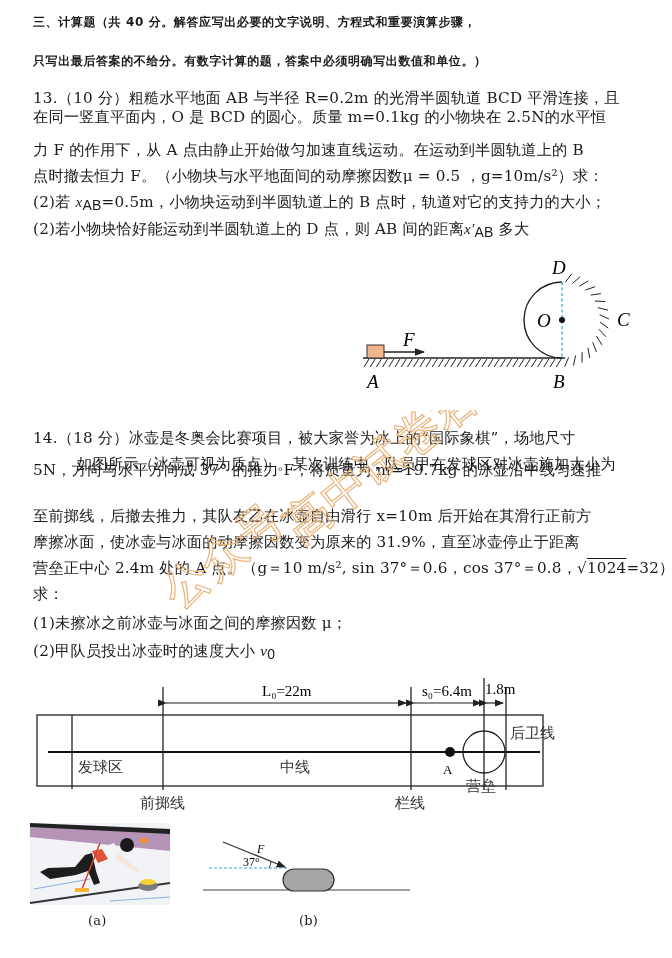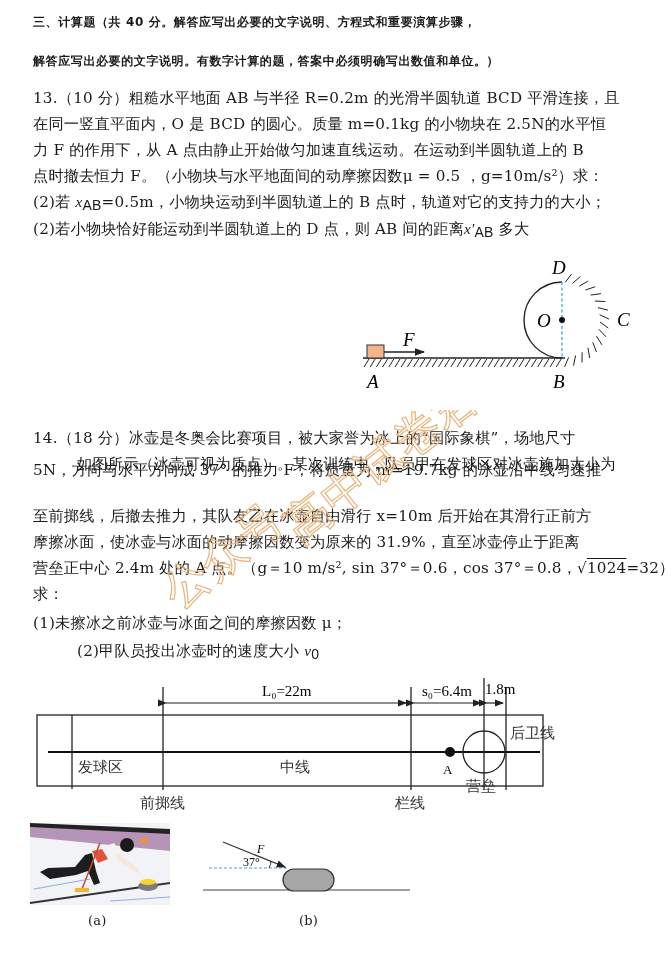--- a/index.html
+++ b/index.html
@@ -11,25 +11,25 @@
   .sub { font-size: 14px; vertical-align: -3px; font-style: normal; font-family: "Liberation Sans", sans-serif; }
   .sqrt { text-decoration: overline; }
   svg text { font-family: "Liberation Serif", "DejaVu Serif", serif; }
   .figure { position: absolute; }
   .watermark { position: absolute; left: 150px; top: 410px; width: 420px; height: 210px; pointer-events: none; }
 </style>
 </head>
 <body>
 
 <div class="line bold" style="top:14px;">三、计算题（共 40 分。解答应写出必要的文字说明、方程式和重要演算步骤，</div>
-<div class="line bold" style="top:53px;">解答应写出必要的文字说明。有数字计算的题，答案中必须明确写出数值和单位。）</div>
+<div class="line bold" style="top:53px;">只写出最后答案的不给分。有数字计算的题，答案中必须明确写出数值和单位。）</div>
 
 <div>
   <div class="line" style="top:88px;">13.（10 分）粗糙水平地面 AB 与半径 R=0.2m 的光滑半圆轨道 BCD 平滑连接，且</div>
-  <div class="line" style="top:114px;">在同一竖直平面内，O 是 BCD 的圆心。质量 m=0.1kg 的小物块在 2.5N的水平恒</div>
+  <div class="line" style="top:107px;">在同一竖直平面内，O 是 BCD 的圆心。质量 m=0.1kg 的小物块在 2.5N的水平恒</div>
   <div class="line" style="top:140px;">力 F 的作用下，从 A 点由静止开始做匀加速直线运动。在运动到半圆轨道上的 B</div>
   <div class="line" style="top:166px;">点时撤去恒力 F。（小物块与水平地面间的动摩擦因数μ = 0.5 ，g=10m/s²）求：</div>
   <div class="line" style="top:192px;">
     <span>(2)若 </span><span class="it">x</span><span class="sub">AB</span><span>=0.5m，小物块运动到半圆轨道上的 B 点时，轨道对它的支持力的大小；</span>
   </div>
   <div class="line" style="top:219px;">
     <span>(2)若小物块恰好能运动到半圆轨道上的 D 点，则 AB 间的距离</span><span class="it">x′</span><span class="sub">AB</span><span> 多大</span>
   </div>
 
   <svg class="figure" style="left:355px; top:250px;" width="290" height="145" viewBox="0 0 290 145">
@@ -113,21 +113,21 @@
   <div class="line" style="top:428px;">14.（18 分）冰壶是冬奥会比赛项目，被大家誉为冰上的“国际象棋”，场地尺寸</div>
   <div class="line" style="top:454px;margin-left:44px;">如图所示（冰壶可视为质点）。某次训练中，队员甲在发球区对冰壶施加大小为</div>
   <div class="line" style="top:460px;">5N，方向与水平方向成 37° 的推力 F，将质量为 m=19.7kg 的冰壶沿中线匀速推</div>
   <div class="line" style="top:506px;">至前掷线，后撤去推力，其队友乙在冰壶自由滑行 x=10m 后开始在其滑行正前方</div>
   <div class="line" style="top:532px;">摩擦冰面，使冰壶与冰面的动摩擦因数变为原来的 31.9%，直至冰壶停止于距离</div>
   <div class="line" style="top:558px;">
     <span>营垒正中心 2.4m 处的 A 点。（g＝10 m/s², sin 37°＝0.6，cos 37°＝0.8，√</span><span class="sqrt">1024</span><span>=32）</span>
   </div>
   <div class="line" style="top:584px;">求：</div>
   <div class="line" style="top:613px;">(1)未擦冰之前冰壶与冰面之间的摩擦因数 μ；</div>
-  <div class="line" style="top:641px;margin-left:44px;">
+  <div class="line" style="top:641px;">
     <span>(2)甲队员投出冰壶时的速度大小 </span><span class="it">v</span><span class="sub">0</span>
   </div>
 
   <svg class="figure" style="left:0; top:670px;" width="672" height="150" viewBox="0 0 672 150">
     <defs>
       <marker id="ah" markerWidth="8" markerHeight="8" refX="7" refY="4" orient="auto">
         <path d="M0,1 L8,4 L0,7 Z" fill="#222"></path>
       </marker>
     </defs>
 

